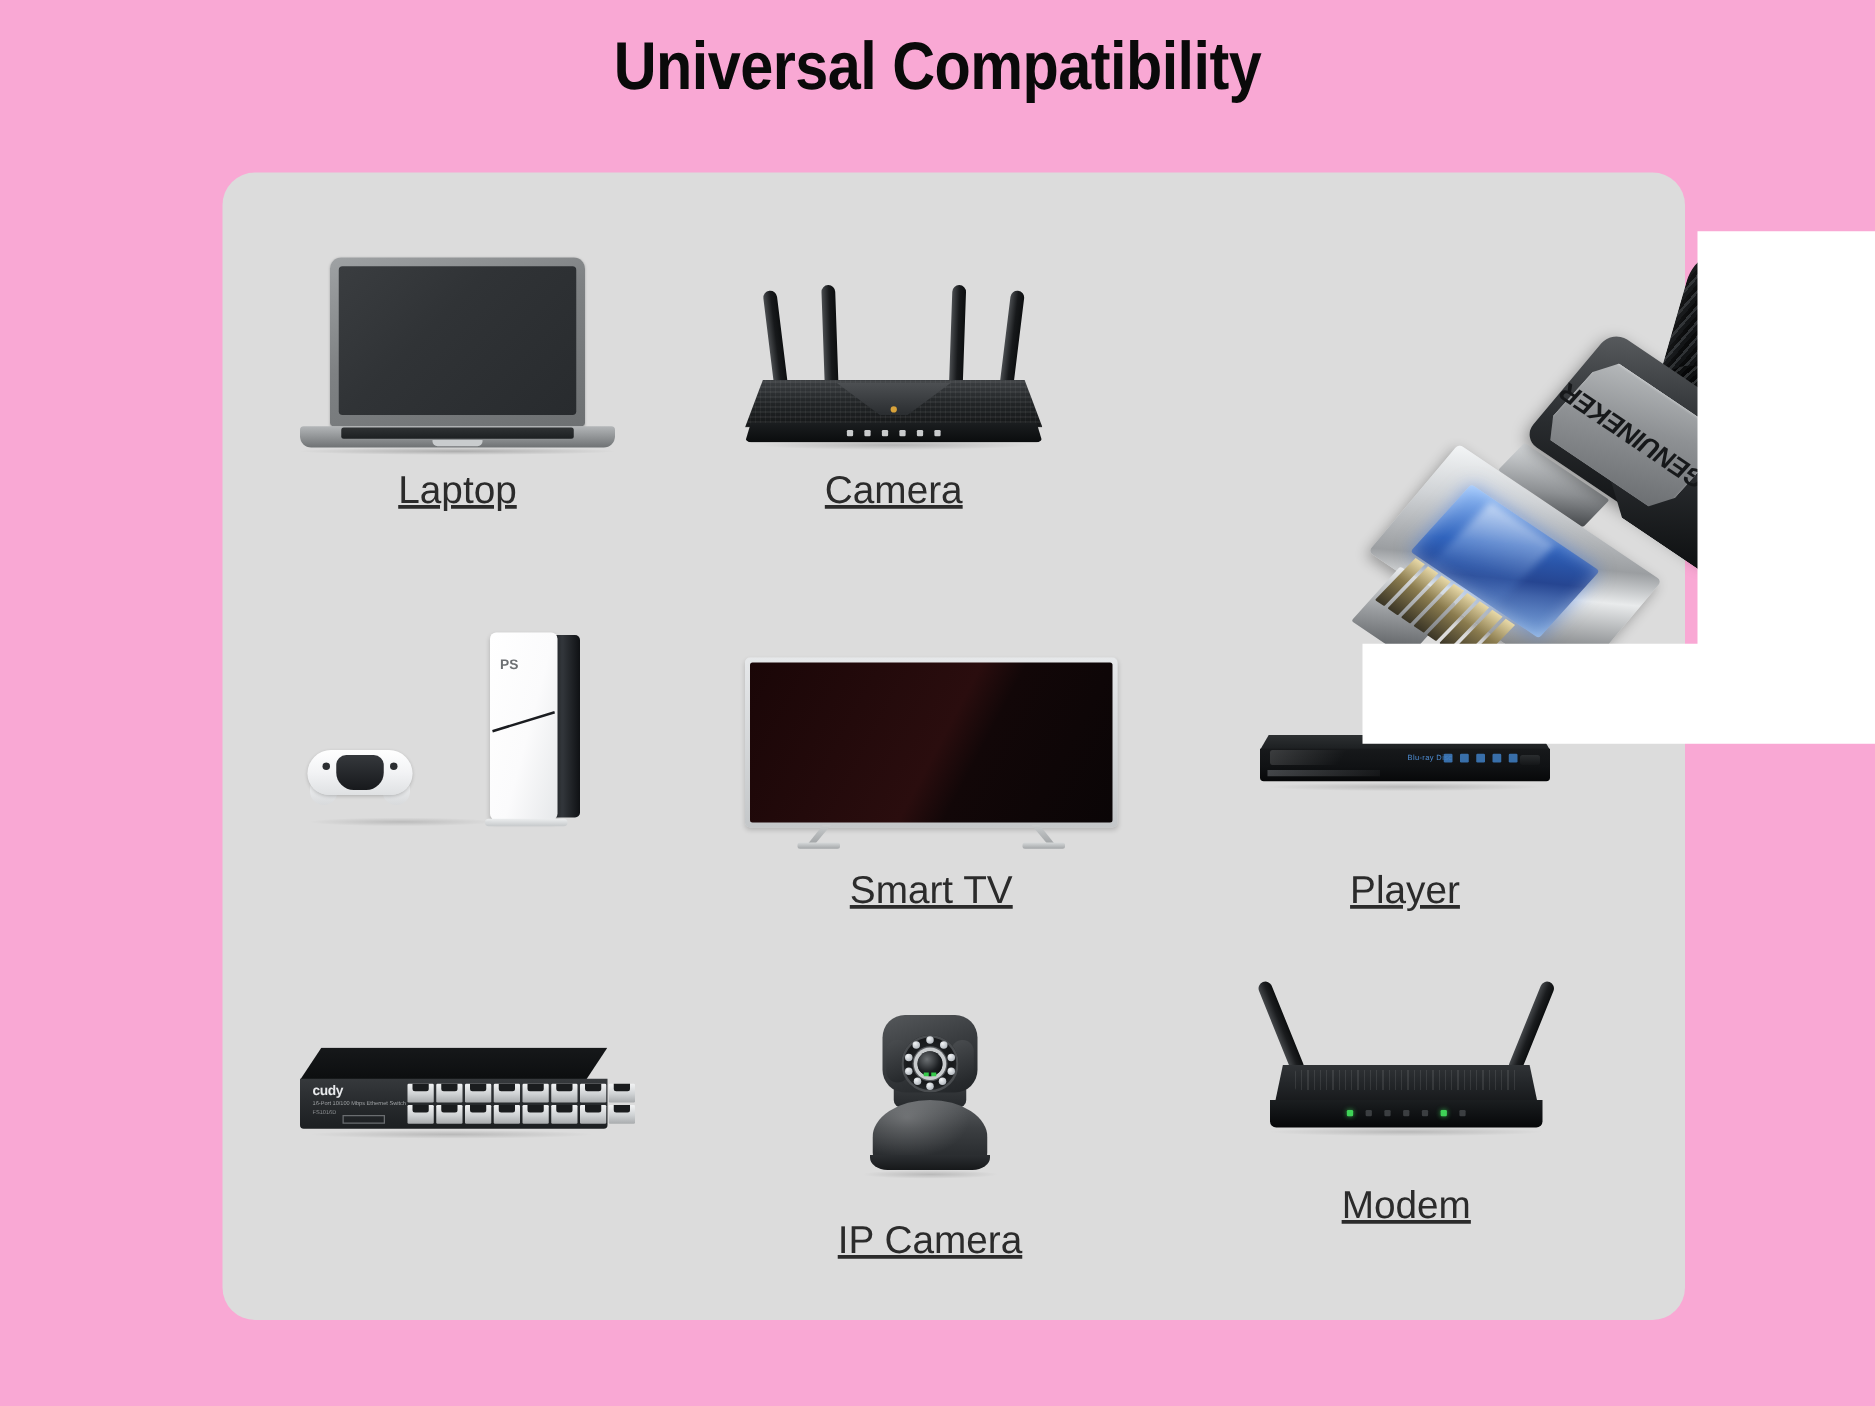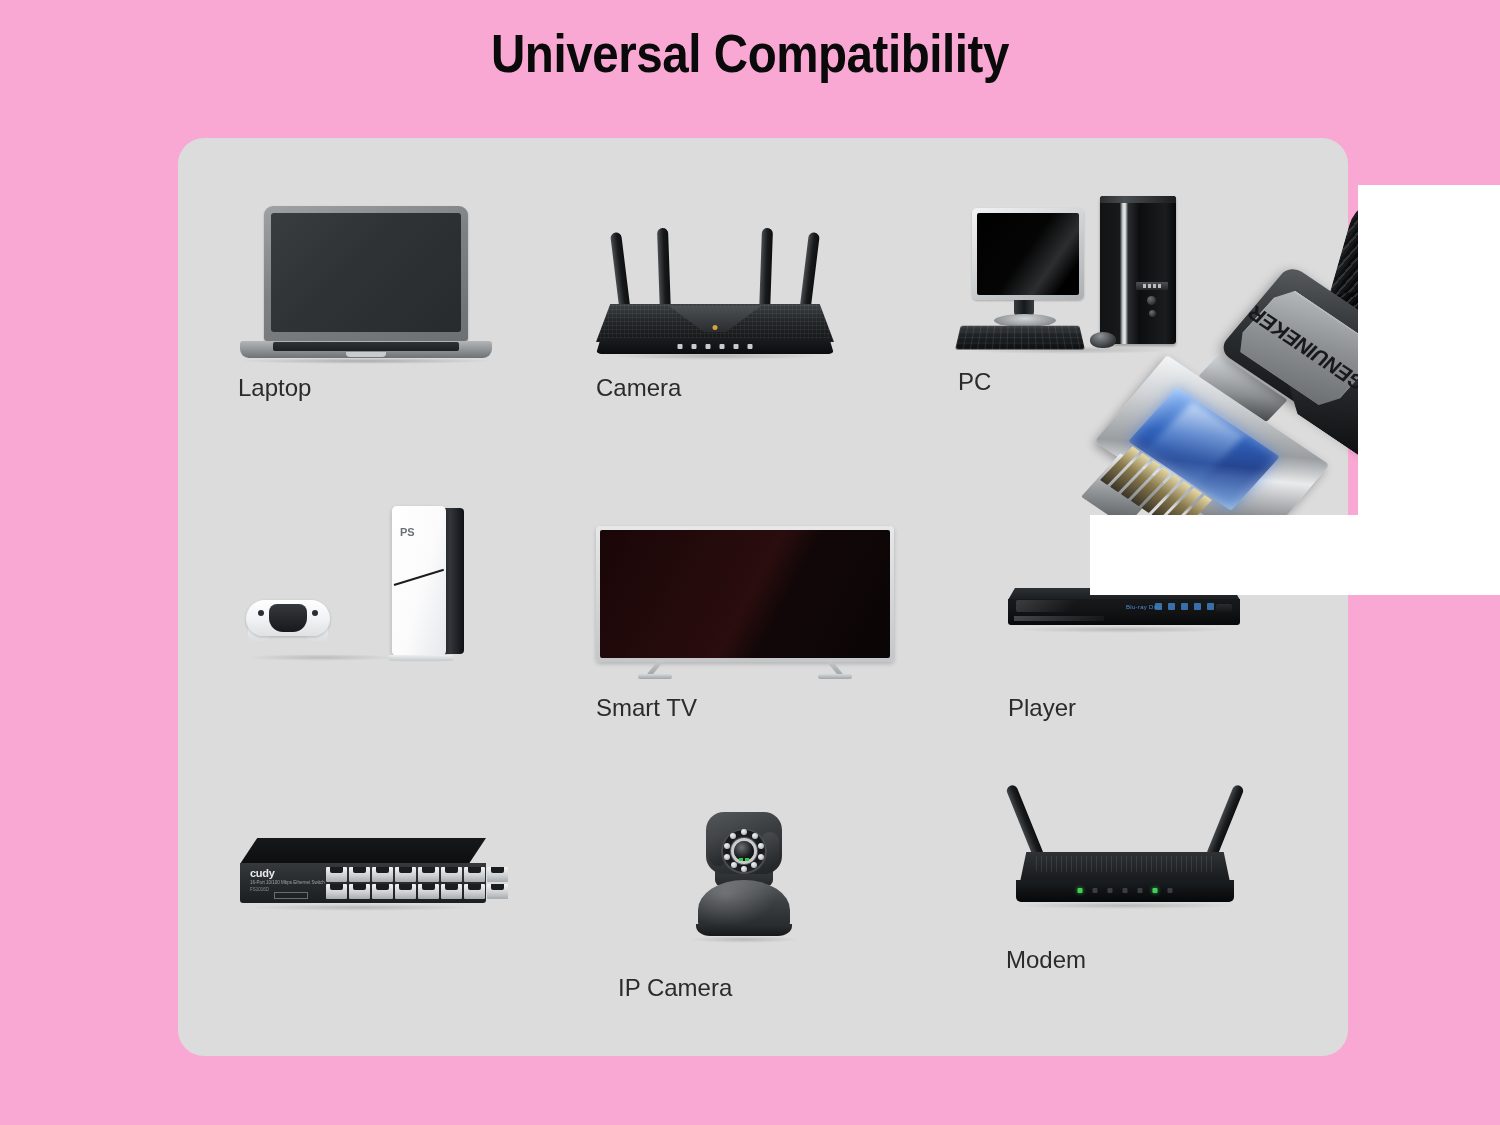--- a/index.html
+++ b/index.html
@@ -25,22 +25,24 @@
     position:absolute; left:178px; top:138px;
     width:1170px; height:918px;
     background:#dcdcdc;
     border-radius:26px;
   }
 
   
   .cell { position:absolute; }
   .cell-label {
     position:absolute; left:0; width:100%;
-    font-size:24px; color:#2b2b2b; font-weight:400;
+    text-align:center;
+    font-size:31px; color:#2b2b2b; font-weight:400;
     white-space:nowrap;
+    text-decoration:underline;
   }
   .art { position:absolute; left:0; top:0; width:100%; height:100%; }
 
   
   .lp-lid {
     position:absolute; left:50%; top:0; transform:translateX(-50%);
     width:204px; height:135px;
     background:linear-gradient(160deg,#9fa2a4 0%,#7e8183 45%,#6d7072 100%);
     border-radius:9px 9px 3px 3px;
     padding:7px 7px 9px 7px;
@@ -610,43 +612,20 @@
             <i></i>
             <i></i>
             <i></i>
             <i></i>
           </div>
         <div class="rt-shadow"></div>
       </div>
       <div class="cell-label" style="top:168px;">Camera</div>
     </div>
 
-    <div class="cell" style="left:780px; top:58px; width:224px; height:220px;">
-      <div class="art">
-        <div class="pc-tower"></div>
-        <div class="pc-tower-top"></div>
-        <div class="pc-bay">
-            <i></i>
-            <i></i>
-            <i></i>
-            <i></i>
-          </div>
-        <div class="pc-btn pc-btn1"></div>
-        <div class="pc-btn pc-btn2"></div>
-        <div class="pc-mon-frame">
-            <div class="pc-mon-screen"></div>
-          </div>
-        <div class="pc-neck"></div>
-        <div class="pc-foot"></div>
-        <div class="pc-kb"></div>
-        <div class="pc-mouse"></div>
-        <div class="pc-shadow"></div>
-      </div>
-      <div class="cell-label" style="top:172px;">PC</div>
-    </div>
 
     <div class="cell" style="left:58px; top:368px; width:250px; height:210px;">
       <div class="art">
         <div class="ps-console">
           <div class="ps-back"></div>
           <div class="ps-front">
             <div class="ps-logo">PS</div>
             <div class="ps-seam"></div>
           </div>
           <div class="ps-stand"></div>

